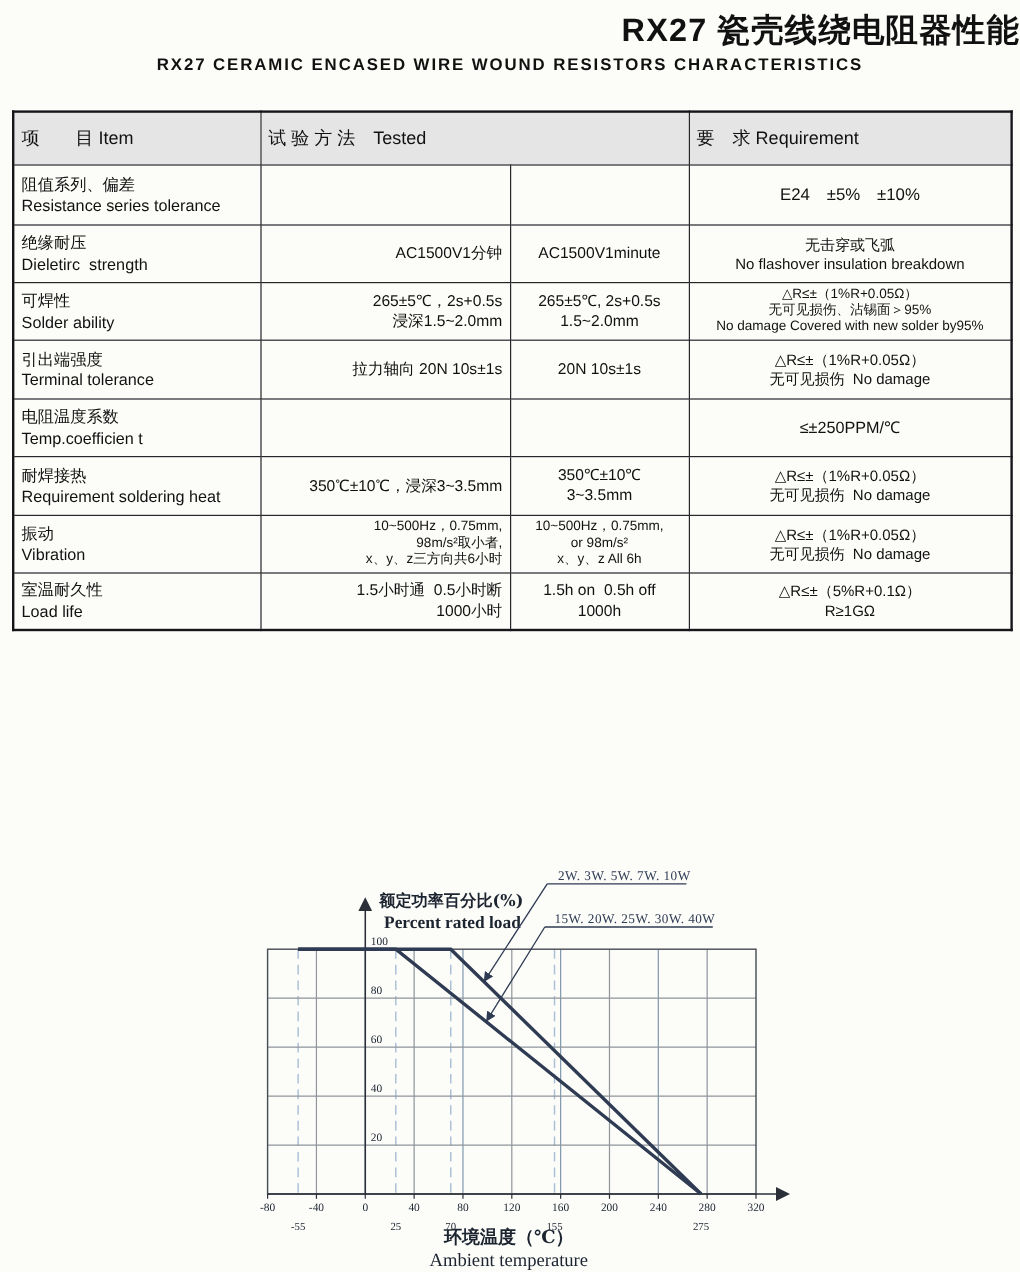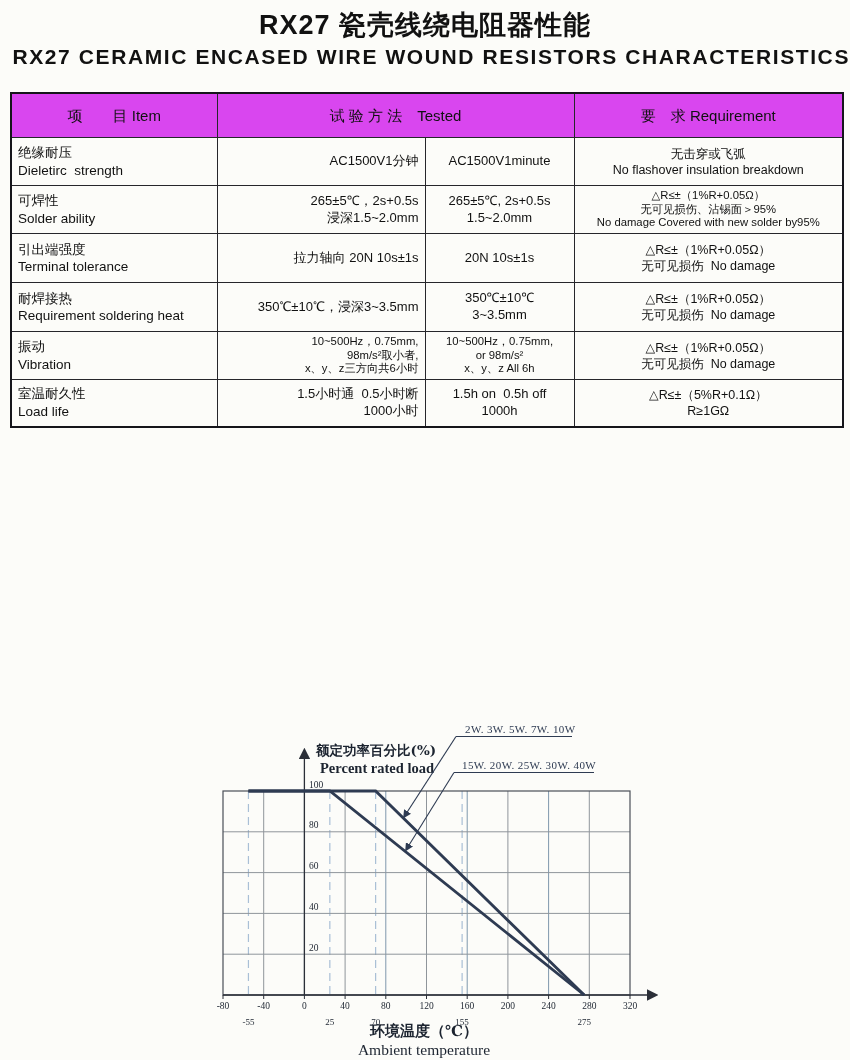--- a/index.html
+++ b/index.html
@@ -1,27 +1,27 @@
 <!DOCTYPE html>
 <html><head>
 <meta charset="utf-8">
 <style>
   html,body{margin:0;padding:0;}
   .page{position:relative;width:850px;height:1060px;background:#fcfcf9;overflow:hidden;
         font-family:"Liberation Sans",sans-serif;color:#111;}
-  .title{position:absolute;top:7px;left:0;width:100%;text-align:center;
+  .title{position:absolute;top:7px;left:0;width:100%;text-align:right;
          font-size:27px;font-weight:bold;letter-spacing:1px;}
-  .subtitle{position:absolute;top:45px;left:0;width:100%;text-align:right;
-            font-size:21px;font-weight:bold;letter-spacing:1.6px;}
+  .subtitle{position:absolute;top:45px;left:0;width:100%;text-align:center;
+            font-size:14px;font-weight:bold;letter-spacing:1.6px;}
   .tblwrap{position:absolute;left:10px;top:92px;}
   table.tbl{border-collapse:collapse;table-layout:fixed;width:832px;
             border:2px solid #15151a;}
   .tbl th,.tbl td{border:1px solid #26262b;padding:2px 6px;vertical-align:middle;
                   font-size:13.5px;line-height:1.28;overflow:hidden;}
-  .tbl th{background:#d946ef;font-weight:normal;font-size:15px;height:39px;text-align:center;}
+  .tbl th{background:#e5e5e5;font-weight:normal;font-size:15px;height:39px;text-align:left;}
   td.c-item{text-align:left;}
   td.c-m1{text-align:right;font-size:13px;}
   td.c-m2{text-align:center;font-size:13px;}
   td.c-req{text-align:center;font-size:12.5px;}
   td.small{font-size:11.3px;line-height:1.22;}
   .tbl .line{white-space:pre;}
   .chart-title{position:absolute;top:678px;left:0;width:100%;text-align:center;
                font-size:19px;font-weight:bold;letter-spacing:1px;}
   #chart{position:absolute;left:0;top:708px;}
   #chart text{fill:#1c2430;}
@@ -49,20 +49,31 @@
           <col style="width:208px">
           <col style="width:149px">
           <col style="width:269px">
         </colgroup>
       <tbody>
           <tr>
         <th>项　　目  Item</th>
         <th colspan="2">试 验 方 法　Tested</th>
         <th>要　求 Requirement</th>
       </tr>
+      <tr style="height:50px">
+        <td class="c-item">
+              <div class="line">阻值系列、偏差</div>
+              <div class="line">Resistance series tolerance</div>
+            </td>
+        <td class="c-m1"></td>
+        <td class="c-m2"></td>
+        <td class="c-req" style="font-size:14px">
+              <div class="line">E24　±5%　±10%</div>
+            </td>
+      </tr>
       <tr style="height:48px">
         <td class="c-item">
               <div class="line">绝缘耐压</div>
               <div class="line">Dieletirc  strength</div>
             </td>
         <td class="c-m1">
               <div class="line">AC1500V1分钟</div>
             </td>
         <td class="c-m2">
               <div class="line">AC1500V1minute</div>
@@ -98,20 +109,31 @@
             </td>
         <td class="c-m1">
               <div class="line">拉力轴向 20N 10s±1s</div>
             </td>
         <td class="c-m2">
               <div class="line">20N 10s±1s</div>
             </td>
         <td class="c-req">
               <div class="line">△R≤±（1%R+0.05Ω）</div>
               <div class="line">无可见损伤  No damage</div>
+            </td>
+      </tr>
+      <tr style="height:48px">
+        <td class="c-item">
+              <div class="line">电阻温度系数</div>
+              <div class="line">Temp.coefficien t</div>
+            </td>
+        <td class="c-m1"></td>
+        <td class="c-m2"></td>
+        <td class="c-req" style="font-size:13.5px">
+              <div class="line">≤±250PPM/℃</div>
             </td>
       </tr>
       <tr style="height:49px">
         <td class="c-item">
               <div class="line">耐焊接热</div>
               <div class="line">Requirement soldering heat</div>
             </td>
         <td class="c-m1">
               <div class="line">350℃±10℃，浸深3~3.5mm</div>
             </td>

